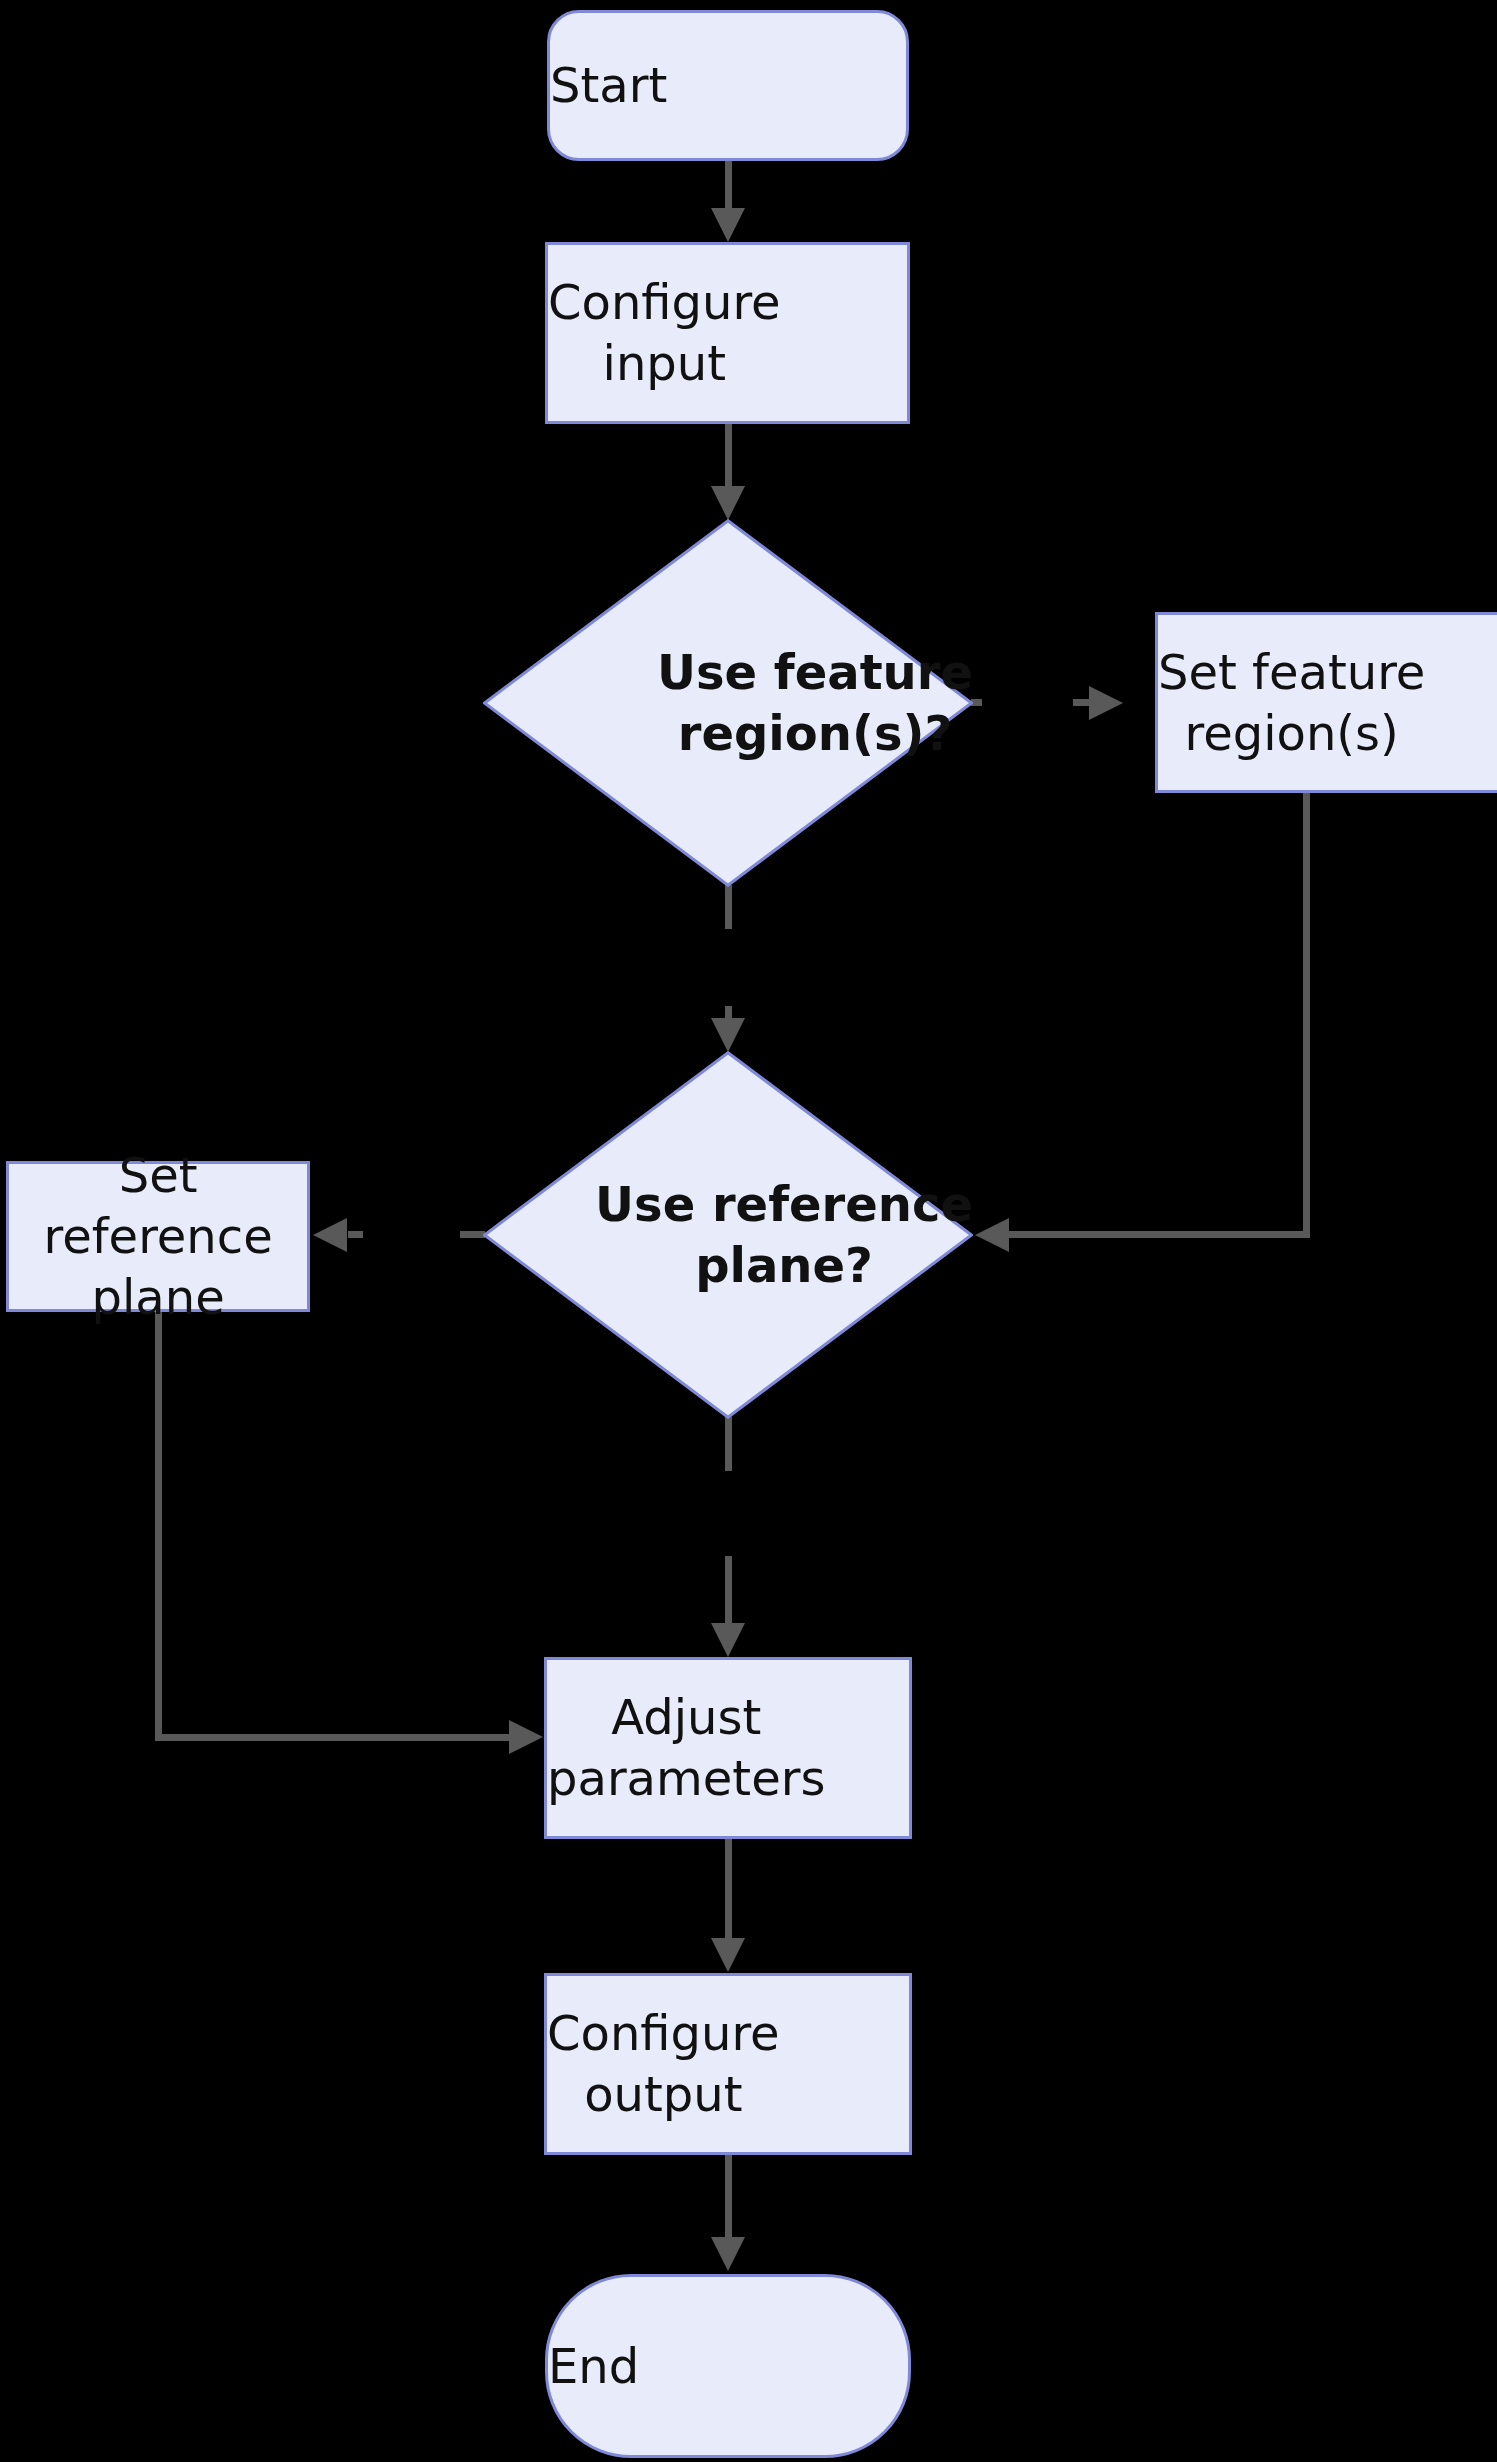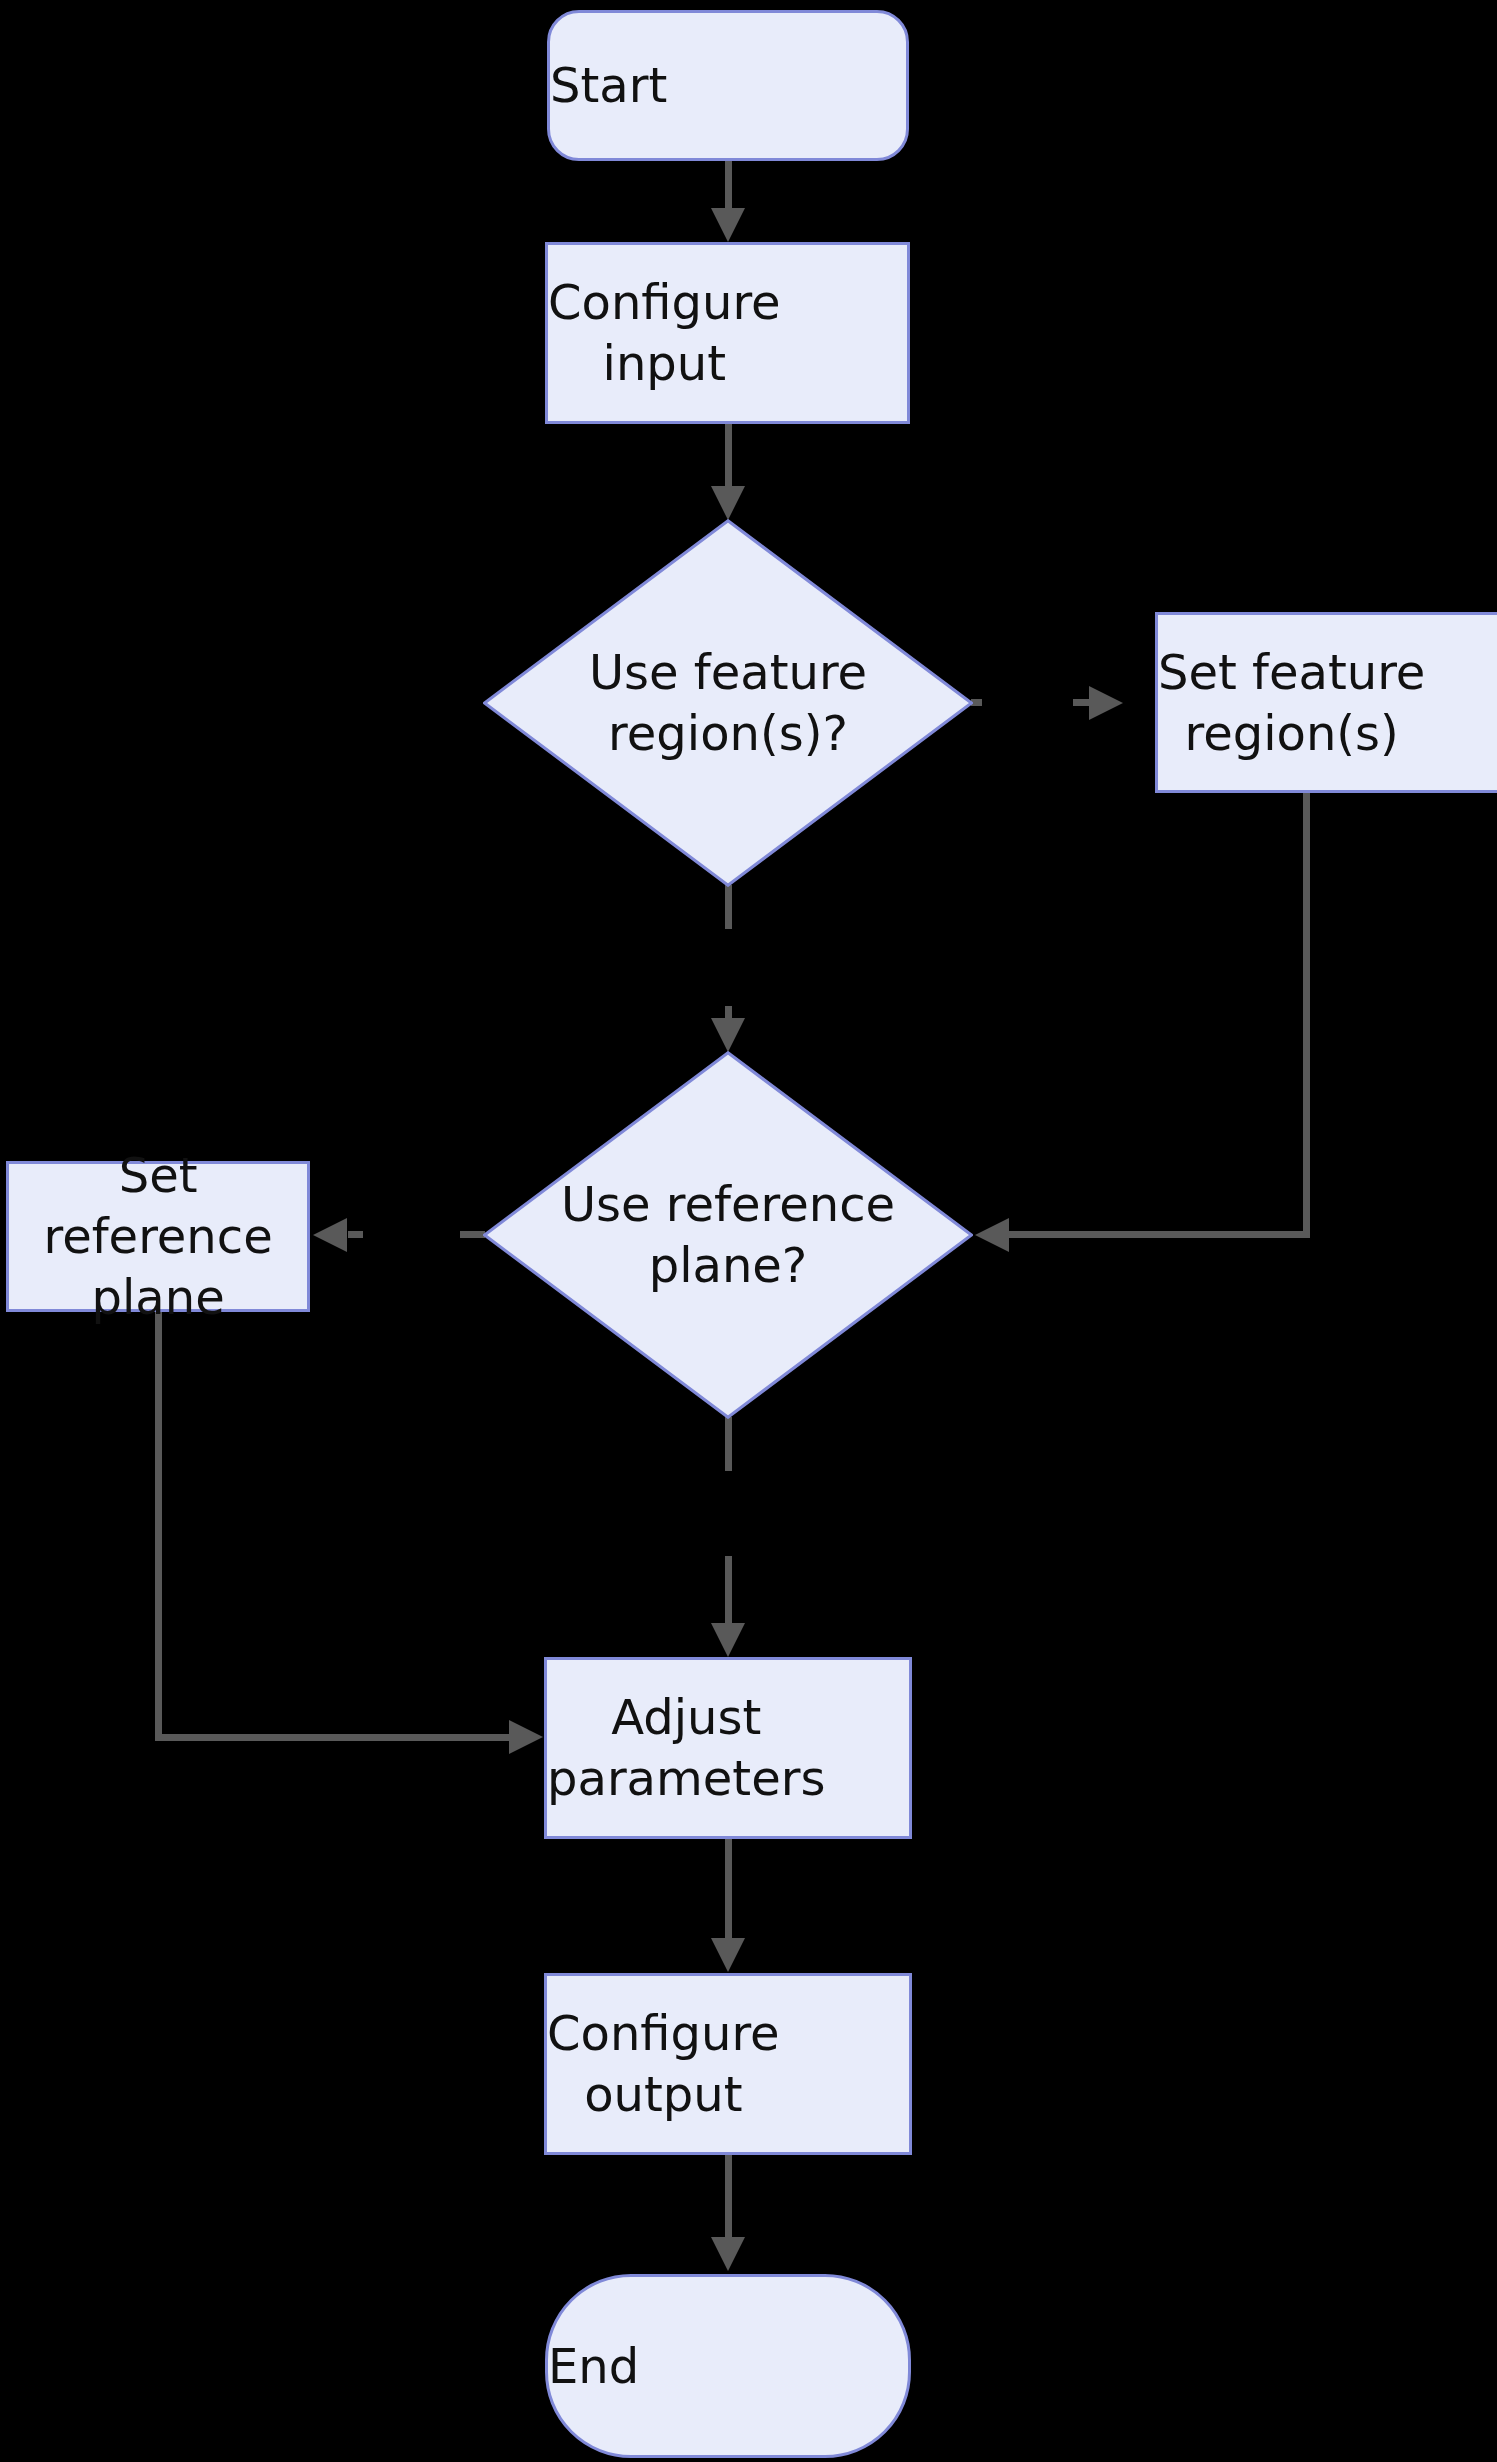--- a/index.html
+++ b/index.html
@@ -18,21 +18,22 @@
     border: 3.1px solid #8089d8;
     display: flex;
     align-items: center;
   }
   .terminator-start { border-radius: 32px; }
   .terminator-end { border-radius: 86px; }
   .diamond {
     position: absolute;
     display: flex;
     align-items: center;
-    justify-content: center;
+    justify-content: flex-end;
+    font-weight: bold;
   }
   .diamond-svg { position: absolute; left: 0; top: 0; }
   .diamond-svg polygon { fill: #e8ecfa; stroke: #8089d8; stroke-width: 4; }
   .label {
     position: relative;
     z-index: 1;
     color: #111111;
     font-size: 48px;
     line-height: 61px;
     text-align: center;

